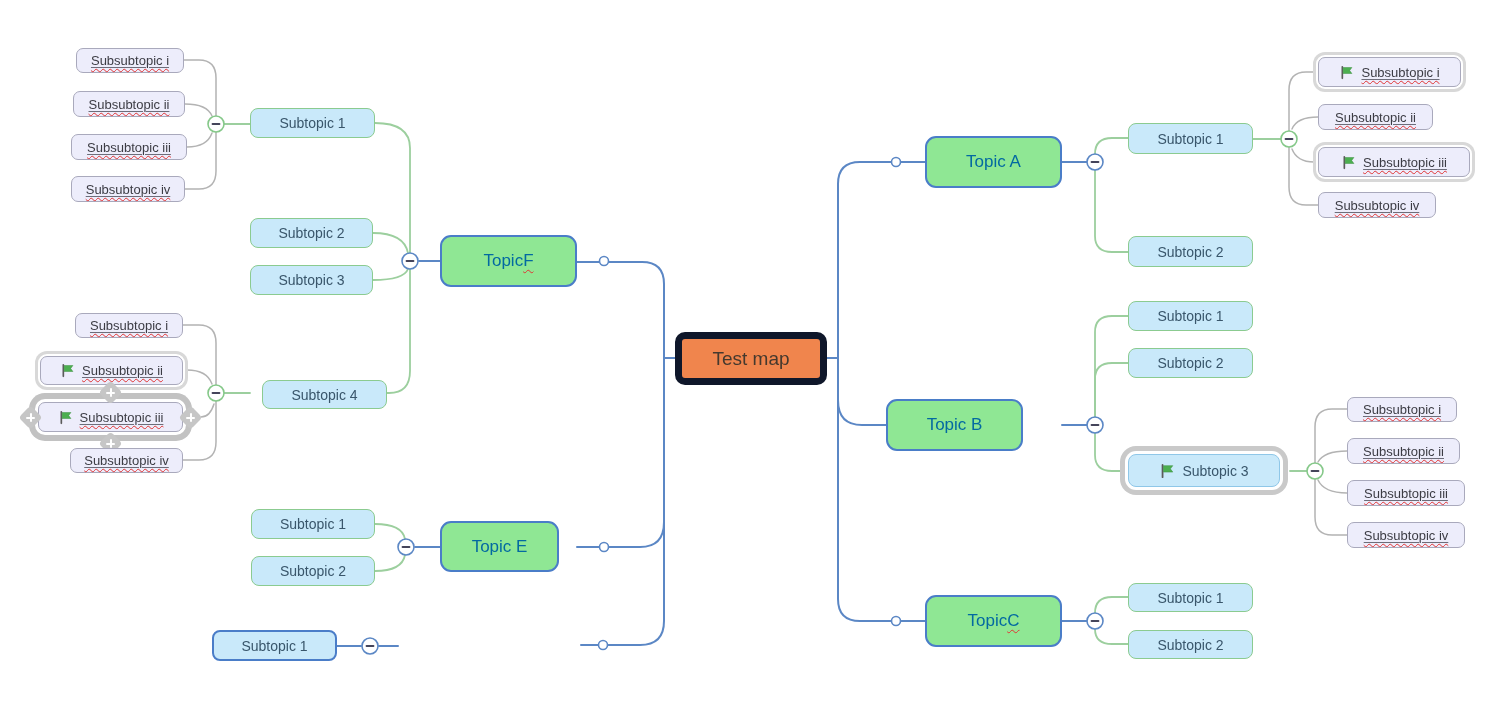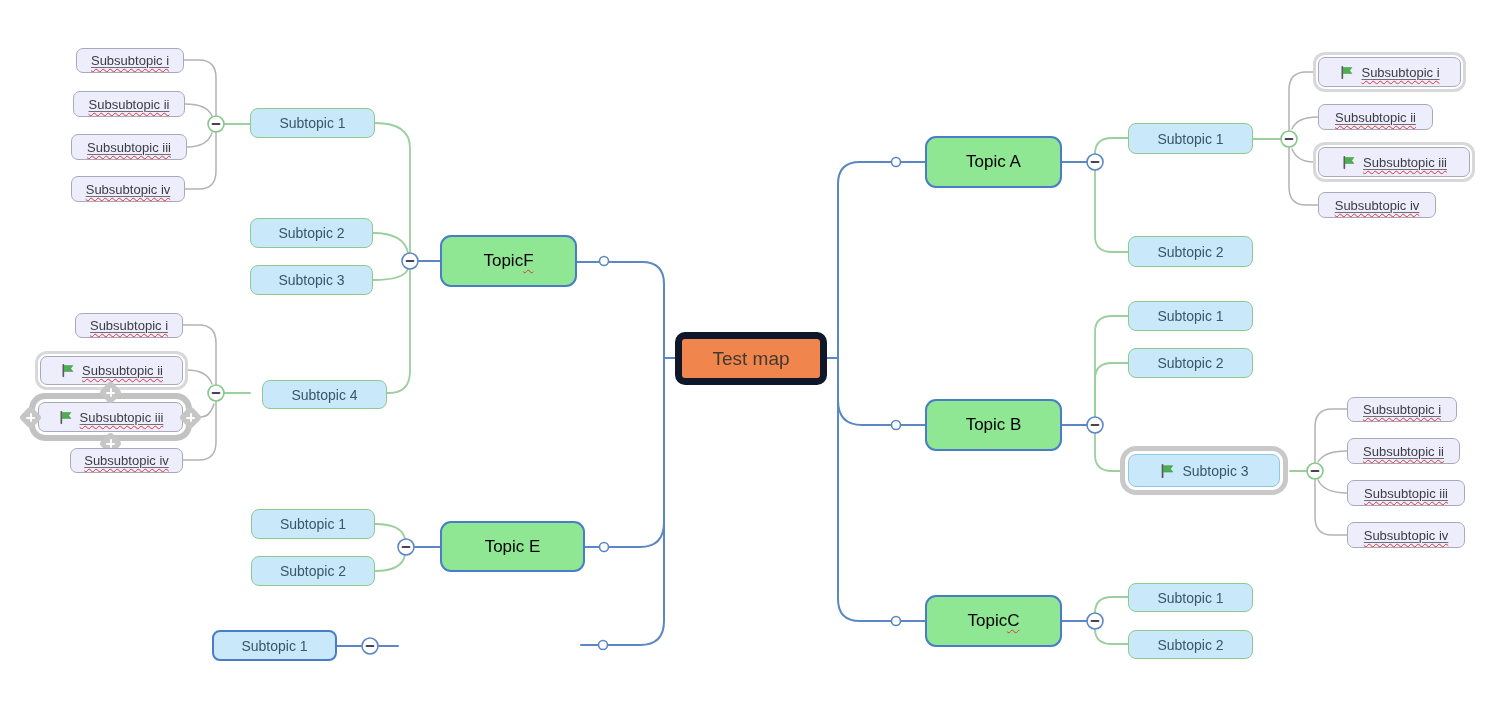--- a/index.html
+++ b/index.html
@@ -2,21 +2,21 @@
 <html><head>
 <meta charset="utf-8">
 <style>
   html,body{margin:0;padding:0;background:#ffffff;}
   .stage{position:relative;width:1506px;height:703px;background:#ffffff;overflow:hidden;
          font-family:"Liberation Sans",sans-serif;}
   .stage svg.wires{position:absolute;left:0;top:0;}
   .node{position:absolute;box-sizing:border-box;display:flex;align-items:center;justify-content:center;
         gap:7px;white-space:nowrap;cursor:default;}
   .kind-root{background:#F0854D;border:7px solid #0f172a;border-radius:10px;font-size:19px;color:#45392E;}
-  .kind-topic{background:#8FE794;border:2px solid #4A7DC8;border-radius:11px;font-size:17px;color:#000000;}
+  .kind-topic{background:#8FE794;border:2px solid #4A7DC8;border-radius:11px;font-size:17px;color:#0369a1;}
   .kind-subtopic{background:#C9E9FA;border:1.5px solid #8BCB90;border-radius:8px;font-size:14px;color:#39566B;}
   .kind-subsubtopic{background:#EDEDFB;border:1.4px solid #A9A9BC;border-radius:7px;font-size:13px;color:#3C3C44;}
   .border-blue{border:2px solid #4A7DC8;}
   .border-lightblue{border:1.6px solid #8FC7E8;}
   .sel-light{box-shadow:0 0 0 2px #ffffff,0 0 0 5px #D8D8D8;}
   .sel-strong{box-shadow:0 0 0 3px #ffffff,0 0 0 8px #C9C9C9;}
   .sel-active{box-shadow:0 0 0 3px #ffffff,0 0 0 9px #C2C2C2;}
   .label{display:inline-flex;}
   .label.u{text-decoration:underline;text-decoration-color:#6d6d7a;text-decoration-thickness:1px;text-underline-offset:2px;}
   .wavy{text-decoration-line:underline;text-decoration-style:wavy;text-decoration-color:#E03434;
@@ -198,21 +198,21 @@
           <span></span>
           <span class="wavy">Subsubtopic iv</span>
         </span>
       </div>
       <div class="node kind-subtopic" style="left: 1128px; top: 236px; width: 125px; height: 31px;">
         <span class="label">
           <span>Subtopic 2</span>
           <span class="wavy"></span>
         </span>
       </div>
-      <div class="node kind-topic" style="left: 925px; top: 399px; width: 137px; height: 52px;">
+      <div class="node kind-topic" style="left: 886px; top: 399px; width: 137px; height: 52px;">
         <span class="label">
           <span>Topic B</span>
           <span class="wavy"></span>
         </span>
       </div>
       <div class="node kind-subtopic" style="left: 1128px; top: 301px; width: 125px; height: 30px;">
         <span class="label">
           <span>Subtopic 1</span>
           <span class="wavy"></span>
         </span>
@@ -366,21 +366,21 @@
         <span class="handle h-bottom">
           <span class="plus"></span>
         </span>
       </div>
       <div class="node kind-subsubtopic" style="left: 70px; top: 448px; width: 113px; height: 25px;">
         <span class="label u">
           <span></span>
           <span class="wavy">Subsubtopic iv</span>
         </span>
       </div>
-      <div class="node kind-topic" style="left: 440px; top: 521px; width: 145px; height: 51px;">
+      <div class="node kind-topic" style="left: 440px; top: 521px; width: 119px; height: 51px;">
         <span class="label">
           <span>Topic E</span>
           <span class="wavy"></span>
         </span>
       </div>
       <div class="node kind-subtopic" style="left: 251px; top: 509px; width: 124px; height: 30px;">
         <span class="label">
           <span>Subtopic 1</span>
           <span class="wavy"></span>
         </span>

